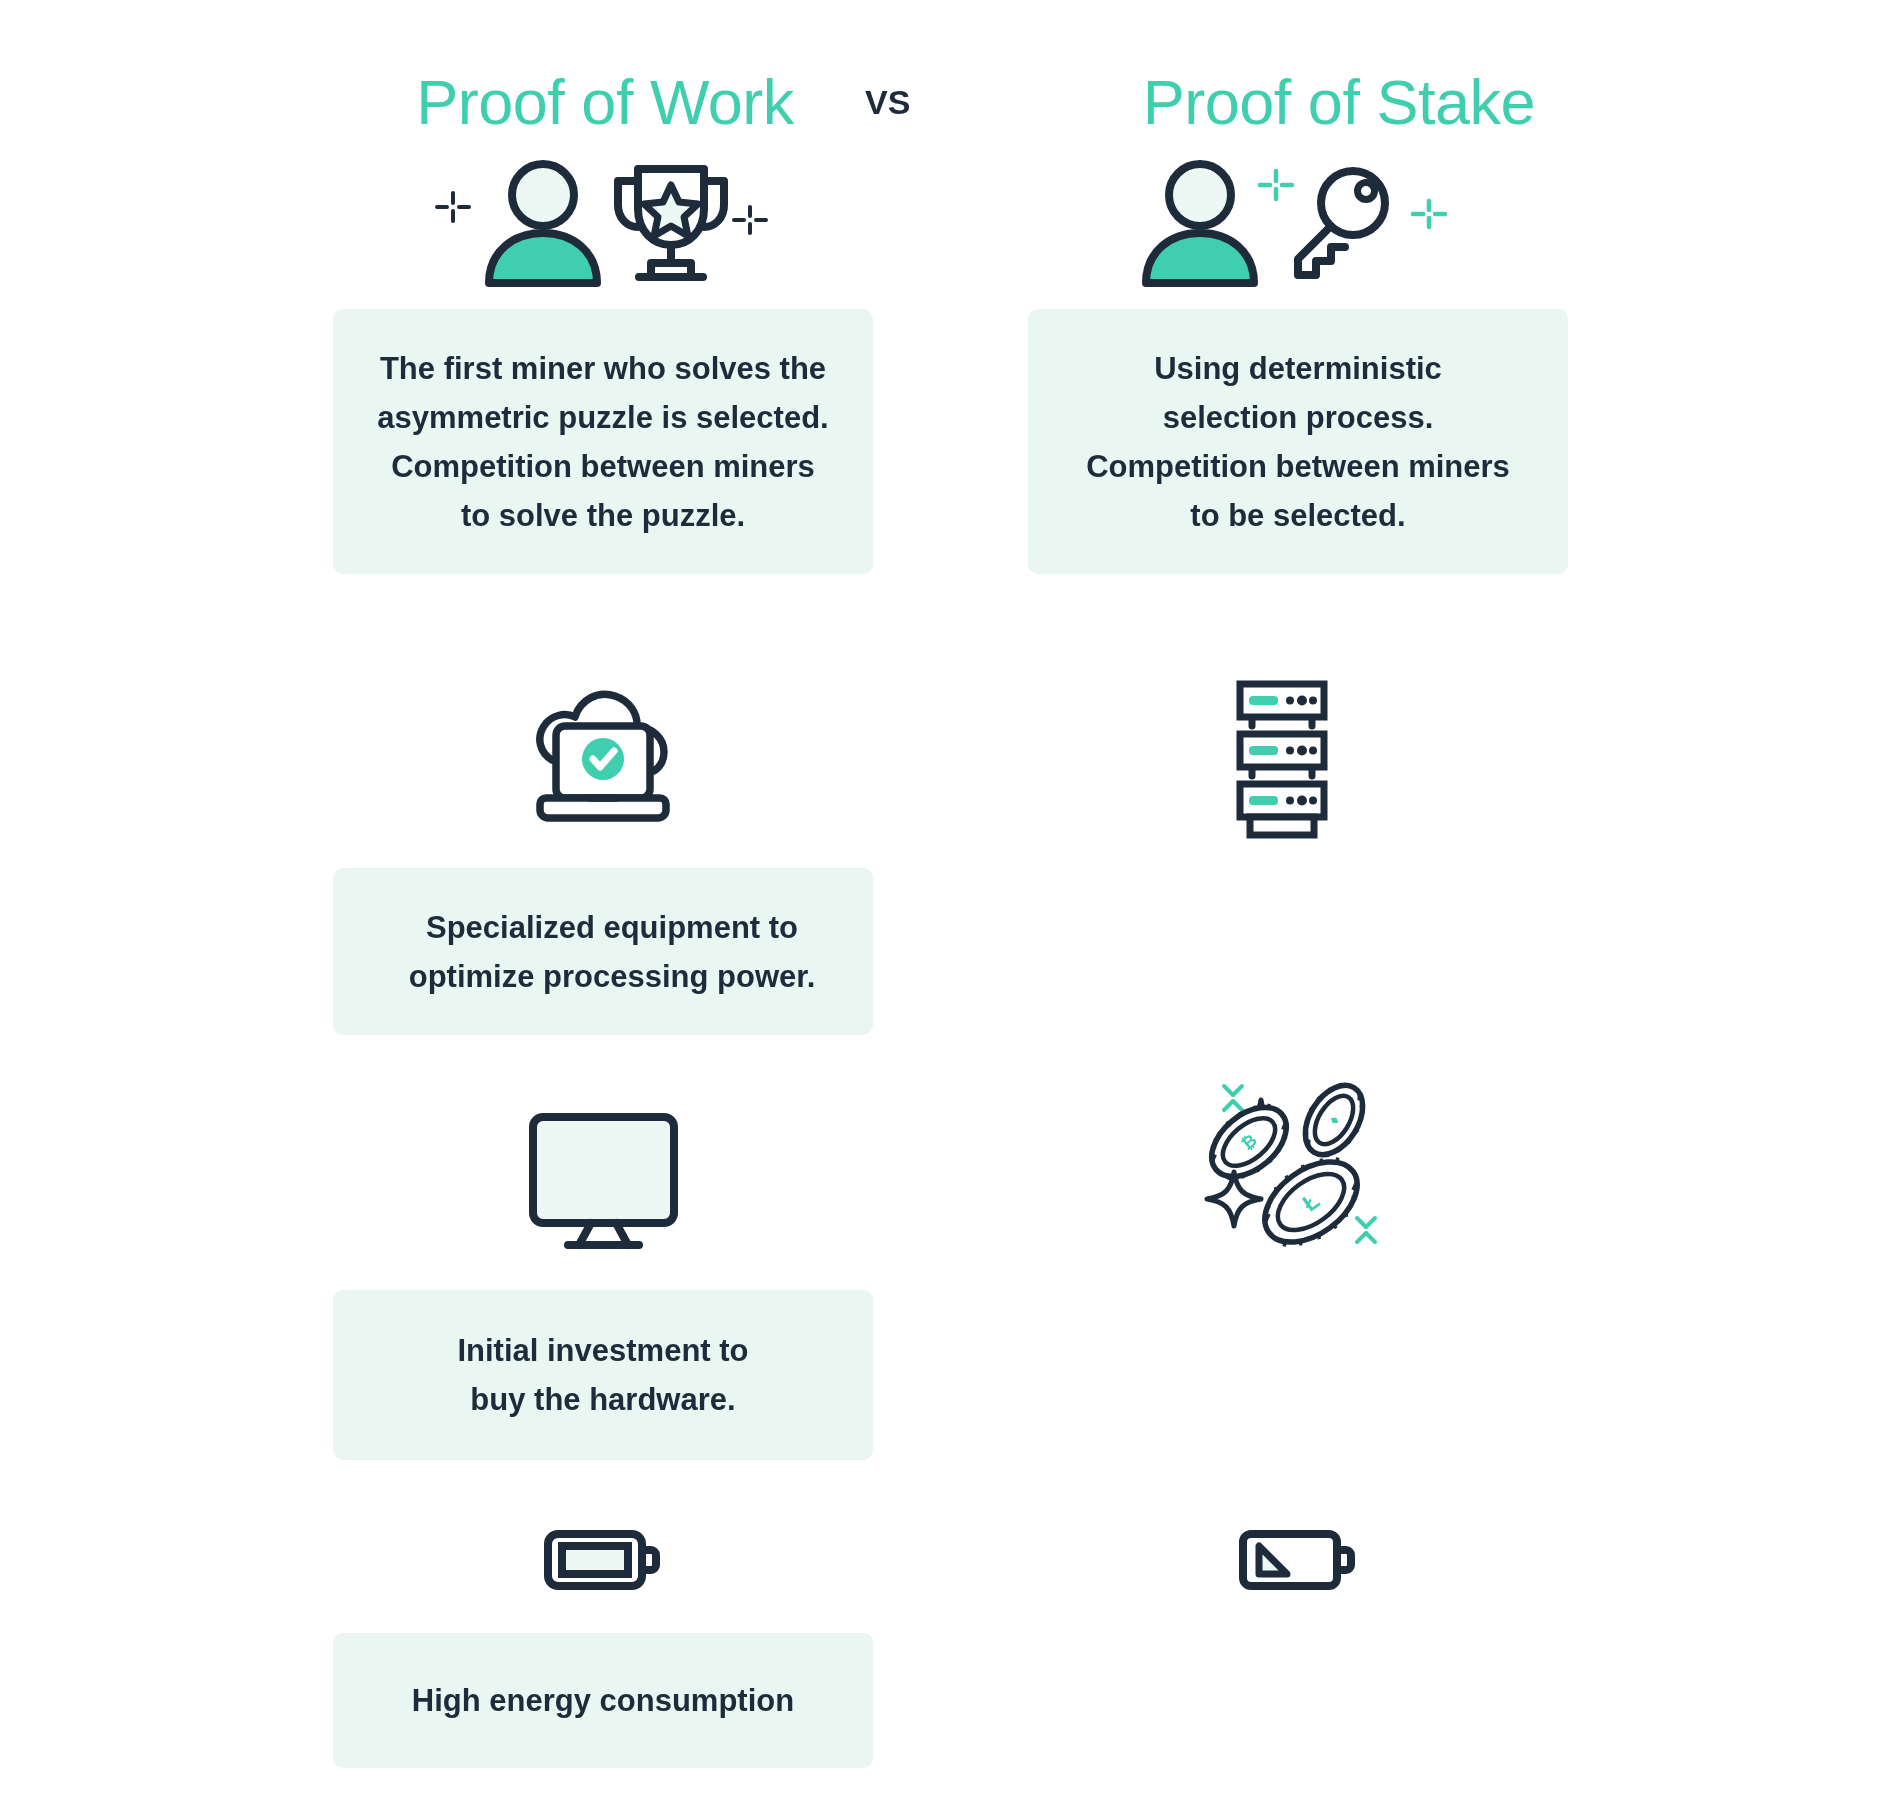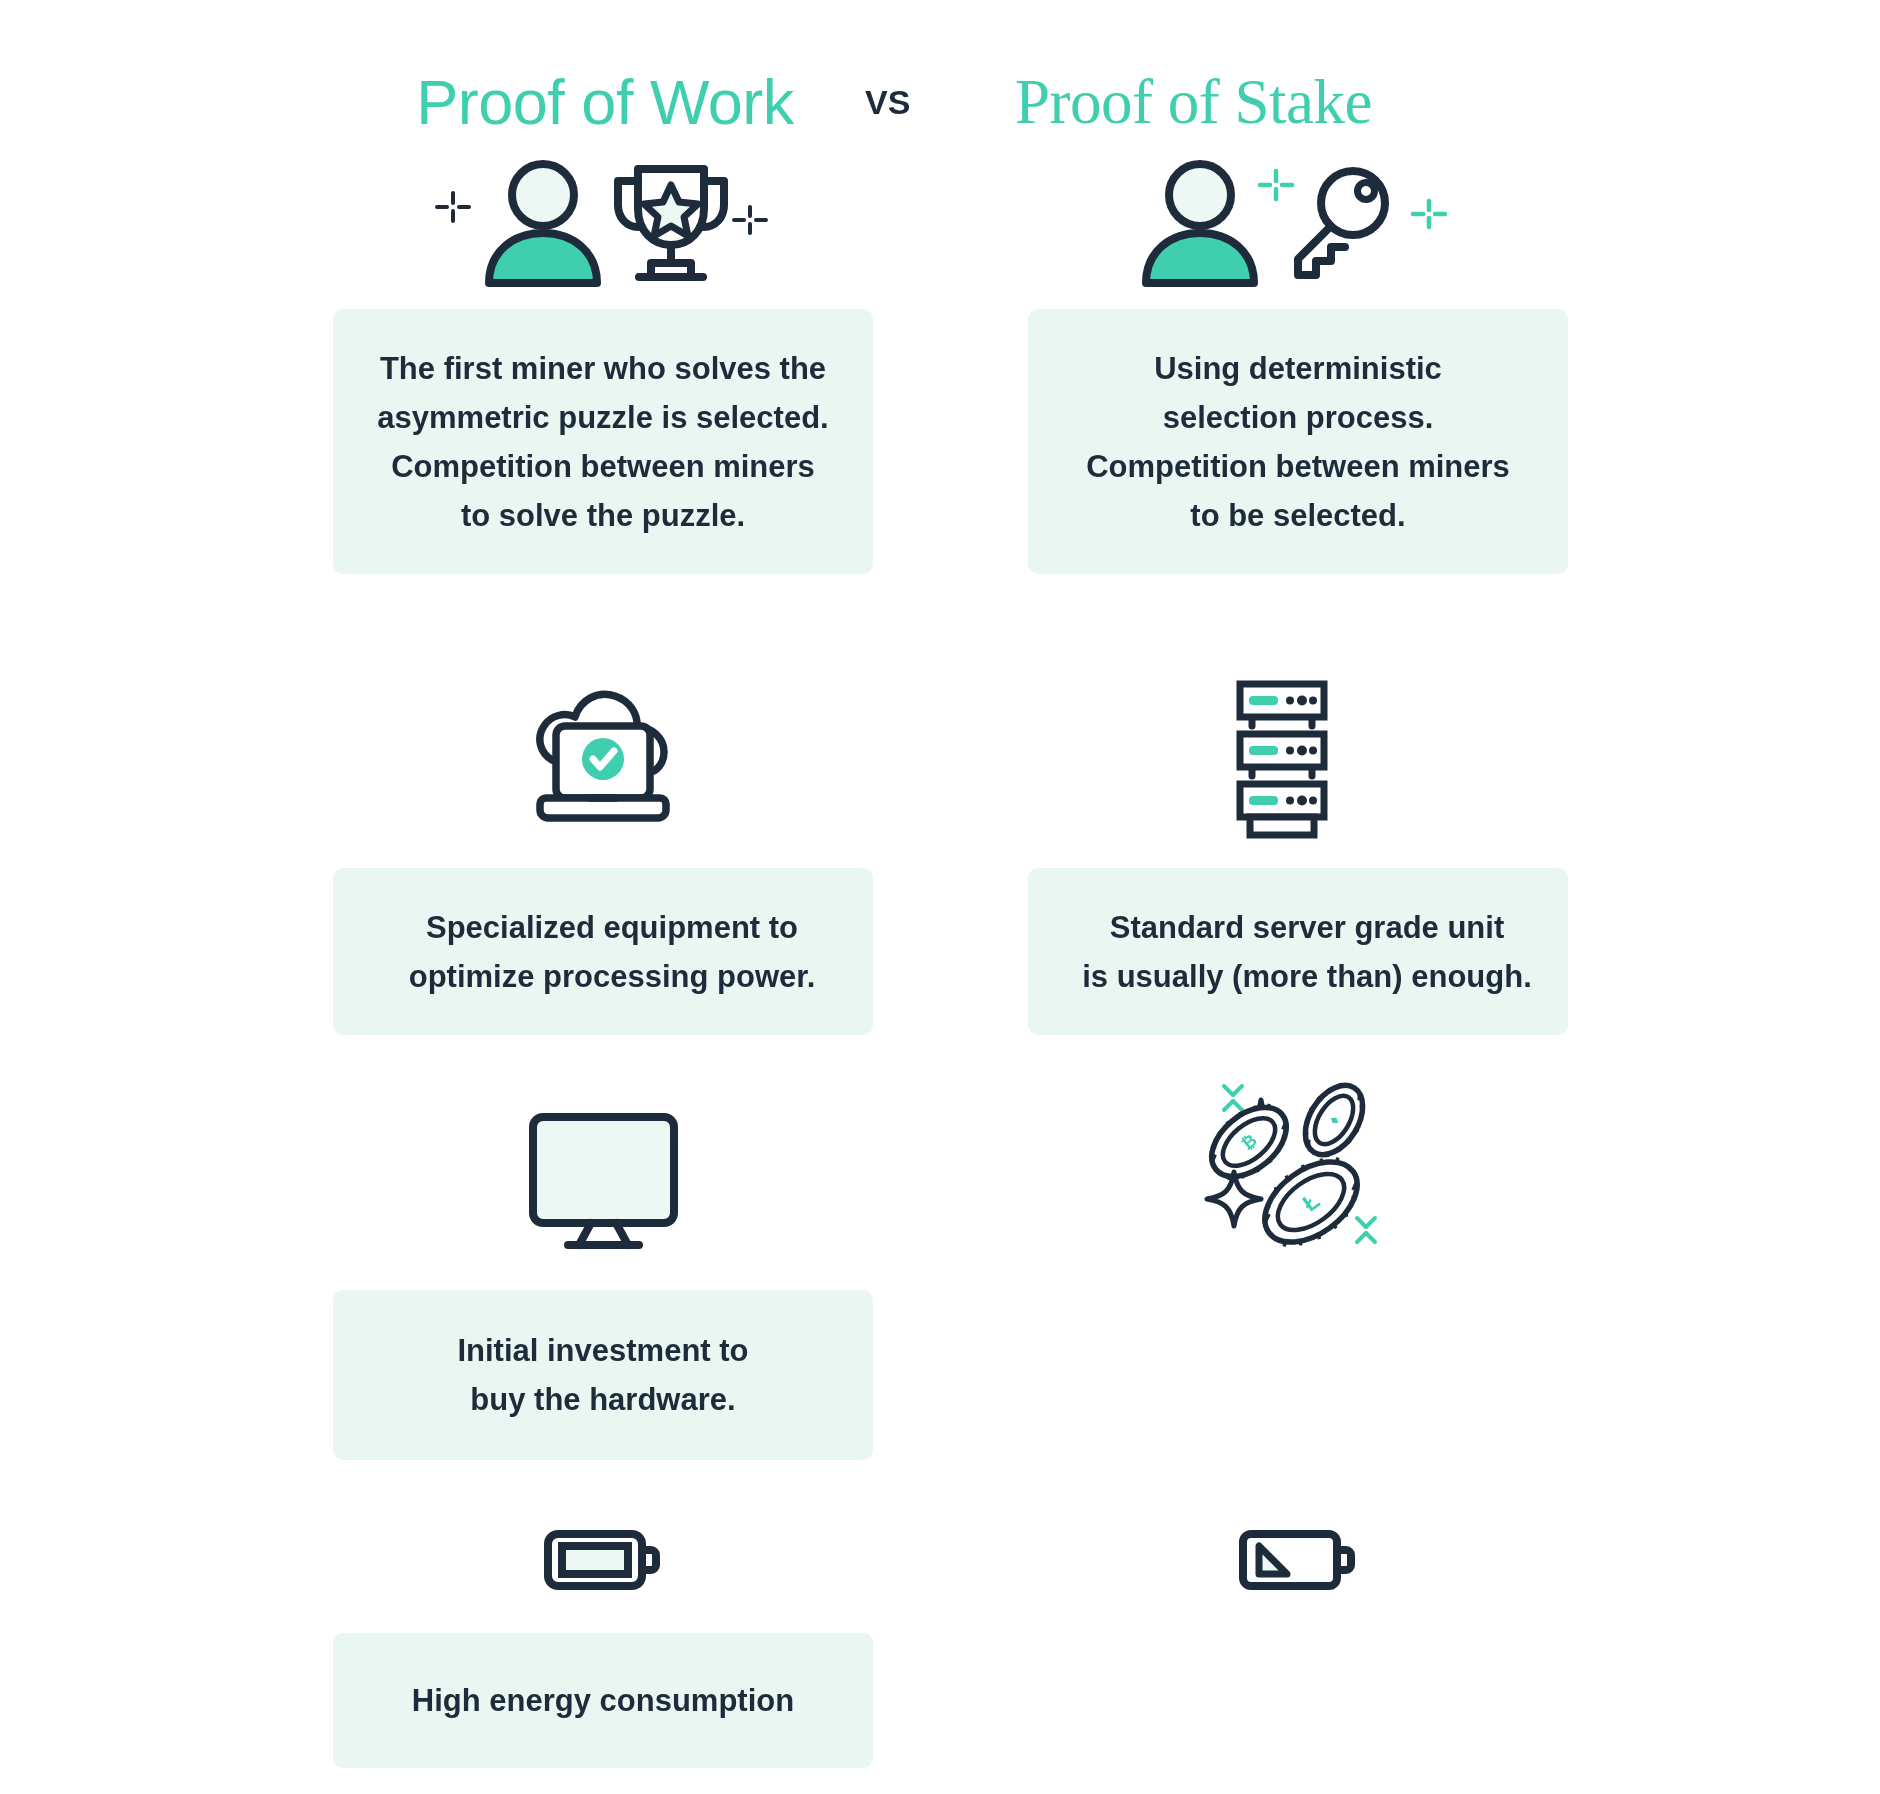--- a/index.html
+++ b/index.html
@@ -32,21 +32,21 @@
   }
   .title {
     font-size: 63px;
     font-weight: 400;
     color: #3fcfae;
     letter-spacing: -0.5px;
     line-height: 1;
     white-space: nowrap;
   }
   .title-left  { width: 520px; text-align: center; }
-  .title-right { width: 520px; text-align: left; font-family: Liberation Serif, serif; }
+  .title-right { width: 520px; text-align: right; }
   .vs {
     width: 150px;
     font-size: 34px;
     font-weight: 700;
     color: #1d2b3a;
     letter-spacing: 0px;
   }
 
   
   .columns {
@@ -275,24 +275,20 @@
                 <circle cx="64" cy="20.5" r="5"></circle>
                 <circle cx="75" cy="20.5" r="4"></circle>
               <circle cx="52" cy="70.5" r="4"></circle>
                 <circle cx="64" cy="70.5" r="5"></circle>
                 <circle cx="75" cy="70.5" r="4"></circle>
               <circle cx="52" cy="120.5" r="4"></circle>
                 <circle cx="64" cy="120.5" r="5"></circle>
                 <circle cx="75" cy="120.5" r="4"></circle>
             </g>
           </svg>
-        </div>
-        <div class="panel">
-          <p>Standard server grade unit
-is usually (more than) enough.</p>
         </div>
       </div>
 
       <div class="row r3">
         <div class="icon-box">
           <svg width="185" height="175" viewBox="0 0 185 175">
 
             <g stroke="#3fcfae" stroke-width="4" stroke-linecap="round">
               <line x1="18" y1="6" x2="27" y2="15"></line>
               <line x1="36" y1="6" x2="27" y2="15"></line>

